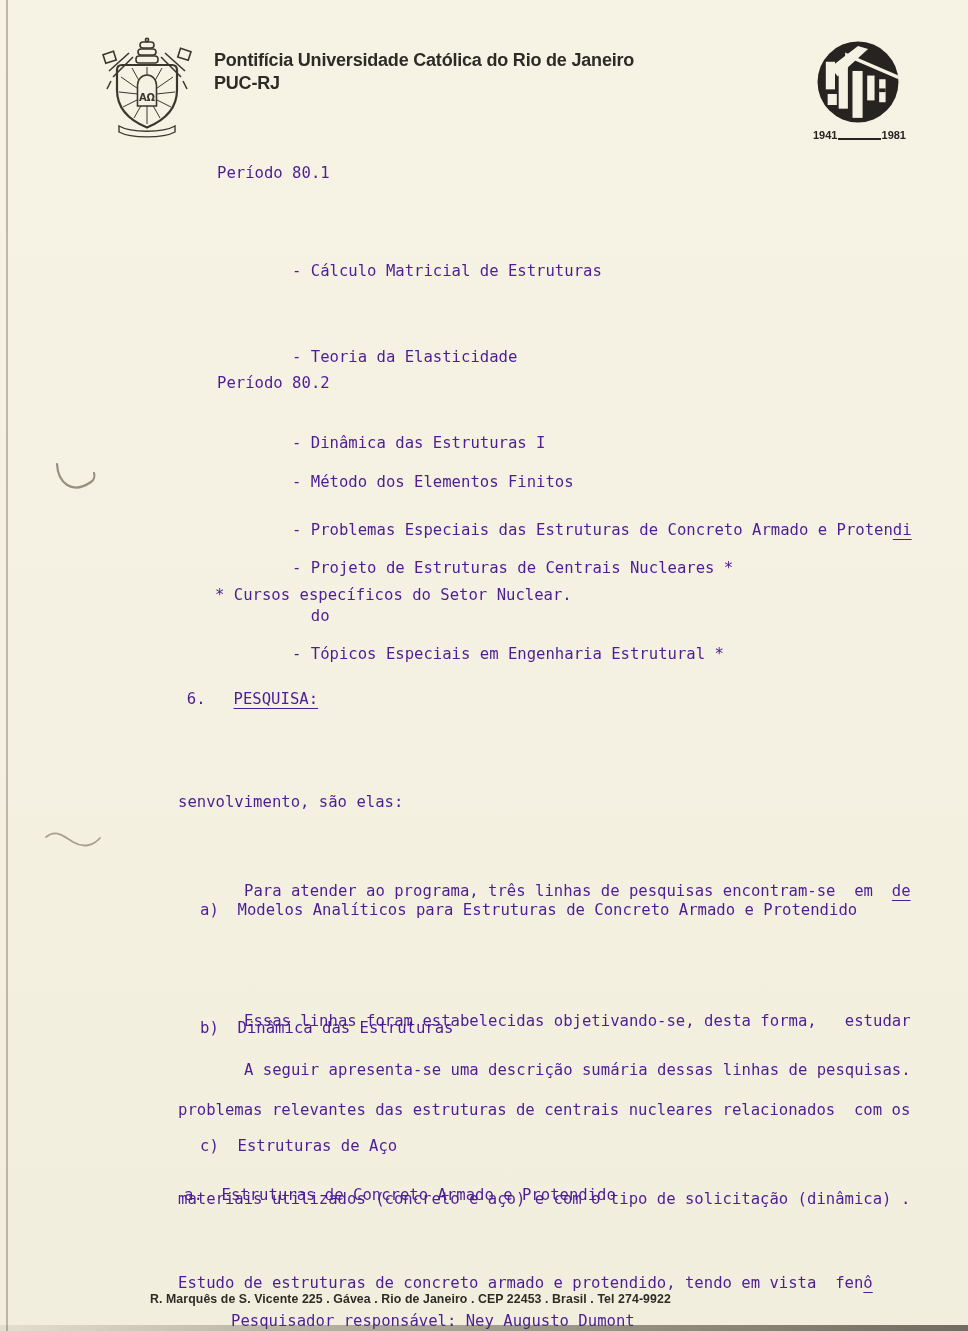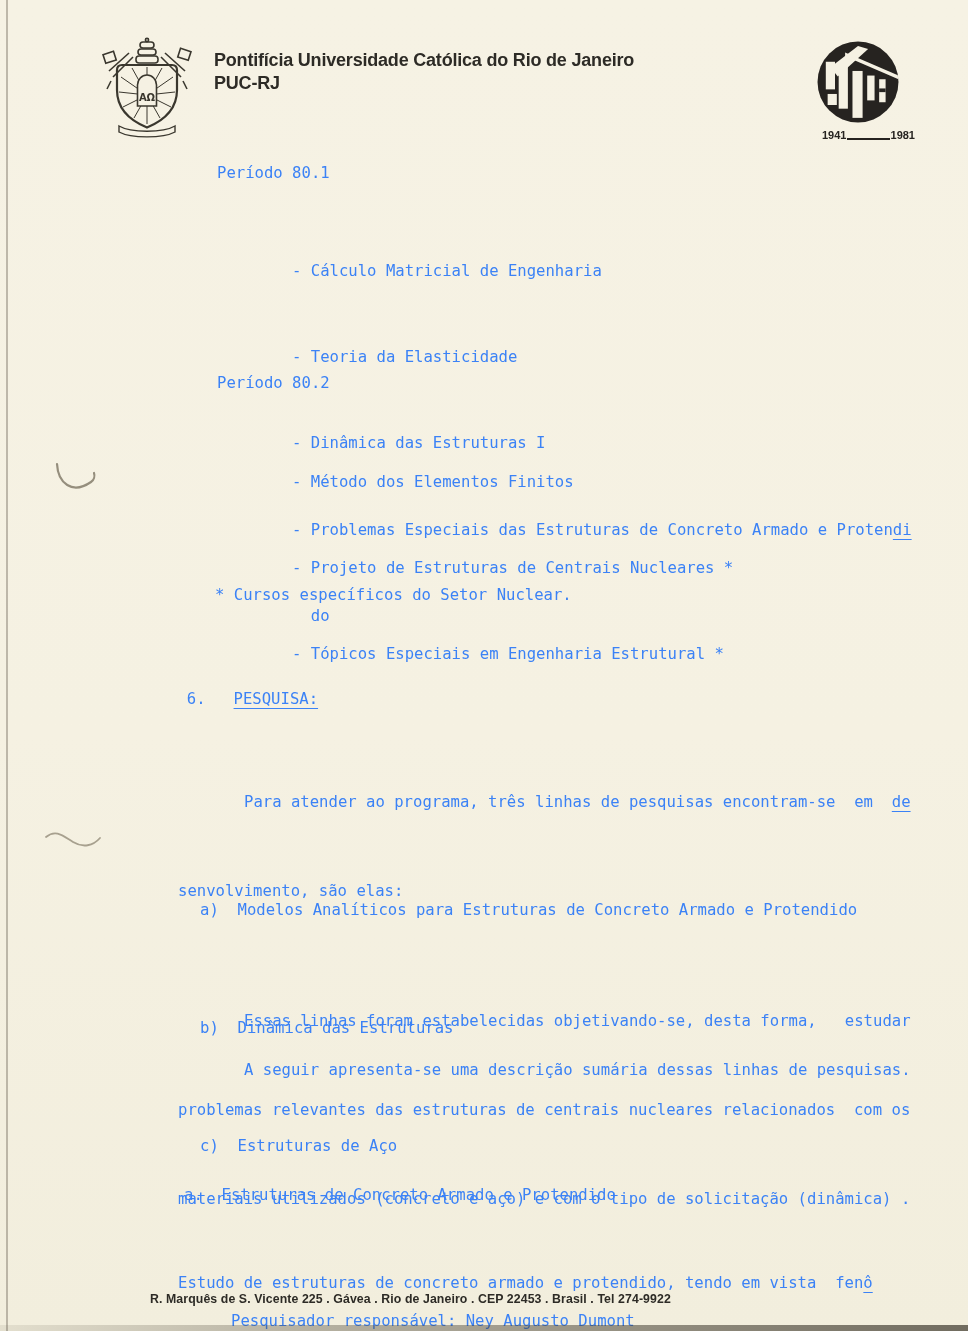--- a/index.html
+++ b/index.html
@@ -2,31 +2,31 @@
 <html><head>
 <meta charset="utf-8">
 <style>
   html,body{margin:0;padding:0;}
   body{
     width:968px;height:1331px;position:relative;overflow:hidden;
     background:linear-gradient(180deg,#f6f2e4 0%,#f5f1e2 55%,#f2eedd 100%);
     font-family:"DejaVu Sans Mono",monospace;
   }
   .abs{position:absolute;}
-  .mono{position:absolute;white-space:pre;font-size:15.6px;color:#3b82f6;}
+  .mono{position:absolute;white-space:pre;font-size:15.6px;color:#4c1d95;}
   .mono .line{display:block;}
   .u{text-decoration:underline;text-decoration-thickness:1.3px;text-underline-offset:3.5px;text-align:right;}
   .lh-list{line-height:28.8px;}
   .lh-para{line-height:29.6px;}
   .indent{padding-left:66px;}
   .print{font-family:"Liberation Sans",sans-serif;font-weight:700;color:#2d2b26;}
   .header-name{left:214px;top:49px;font-size:18px;line-height:23px;letter-spacing:-0.2px;}
   .footer{left:150px;top:1292px;font-size:12.3px;letter-spacing:0.1px;}
   .years{left:813px;top:129px;width:93px;display:flex;align-items:flex-end;
-         font-family:"Liberation Sans",sans-serif;font-weight:700;font-size:11px;color:#262320;margin-left:9px;}
+         font-family:"Liberation Sans",sans-serif;font-weight:700;font-size:11px;color:#262320;}
   .years .rule{flex:1;border-bottom:2.4px solid #262320;margin:0 1px 1px 1px;}
   .edge-left{left:6px;top:0;width:2px;height:1331px;background:rgba(70,63,50,0.32);}
   .edge-bottom{left:0;top:1325px;width:968px;height:6px;
                background:linear-gradient(to right,rgba(95,88,70,0.10) 0%,rgba(75,68,54,0.35) 30%,rgba(58,53,42,0.7) 100%);}
   svg{display:block;}
 </style>
 </head>
 <body>
 
 <div class="abs" style="left:99px;top:37px;width:96px;height:103px;">
@@ -103,21 +103,21 @@
 
 <div class="abs years">
   <span>1941</span>
   <span class="rule"></span>
   <span>1981</span>
 </div>
 
 <div class="mono" style="left:217px;top:164px;">Período 80.1</div>
 
 <div class="mono lh-list" style="left:292px;top:199px;">
-  <span class="line">- Cálculo Matricial de Engenharia</span>
+  <span class="line">- Cálculo Matricial de Estruturas</span>
   <span class="line">- Teoria da Elasticidade</span>
   <span class="line">- Dinâmica das Estruturas I</span>
   <span class="line"><span>- Problemas Especiais das Estruturas de Concreto Armado e Proten</span><span class="u">di</span></span>
   <span class="line" style="padding-left:2ch;">do</span>
 </div>
 
 <div class="mono" style="left:217px;top:374px;">Período 80.2</div>
 
 <div class="mono lh-list" style="left:292px;top:410px;">
   <span class="line">- Método dos Elementos Finitos</span>
@@ -125,22 +125,22 @@
   <span class="line">- Tópicos Especiais em Engenharia Estrutural *</span>
 </div>
 
 <div class="mono" style="left:215px;top:586px;">* Cursos específicos do Setor Nuclear.</div>
 
 <div class="mono" style="left:168px;top:672px;">
   <span>6.</span><span class="u" style="margin-left:28px;">PESQUISA:</span>
 </div>
 
 <div class="mono lh-para" style="left:178px;top:729px;">
+  <span class="line">senvolvimento, são elas:</span>
   <span class="line indent"><span>Para atender ao programa, três linhas de pesquisas encontram-se  em  </span><span class="u">de</span></span>
-  <span class="line">senvolvimento, são elas:</span>
 </div>
 
 <div class="mono" style="left:200px;top:813px;line-height:39.2px;">
   <span class="line">a)  Modelos Analíticos para Estruturas de Concreto Armado e Protendido</span>
   <span class="line">b)  Dinâmica das Estruturas</span>
   <span class="line">c)  Estruturas de Aço</span>
 </div>
 
 <div class="mono lh-para" style="left:178px;top:948px;">
   <span class="line indent">Essas linhas foram estabelecidas objetivando-se, desta forma,   estudar</span>

